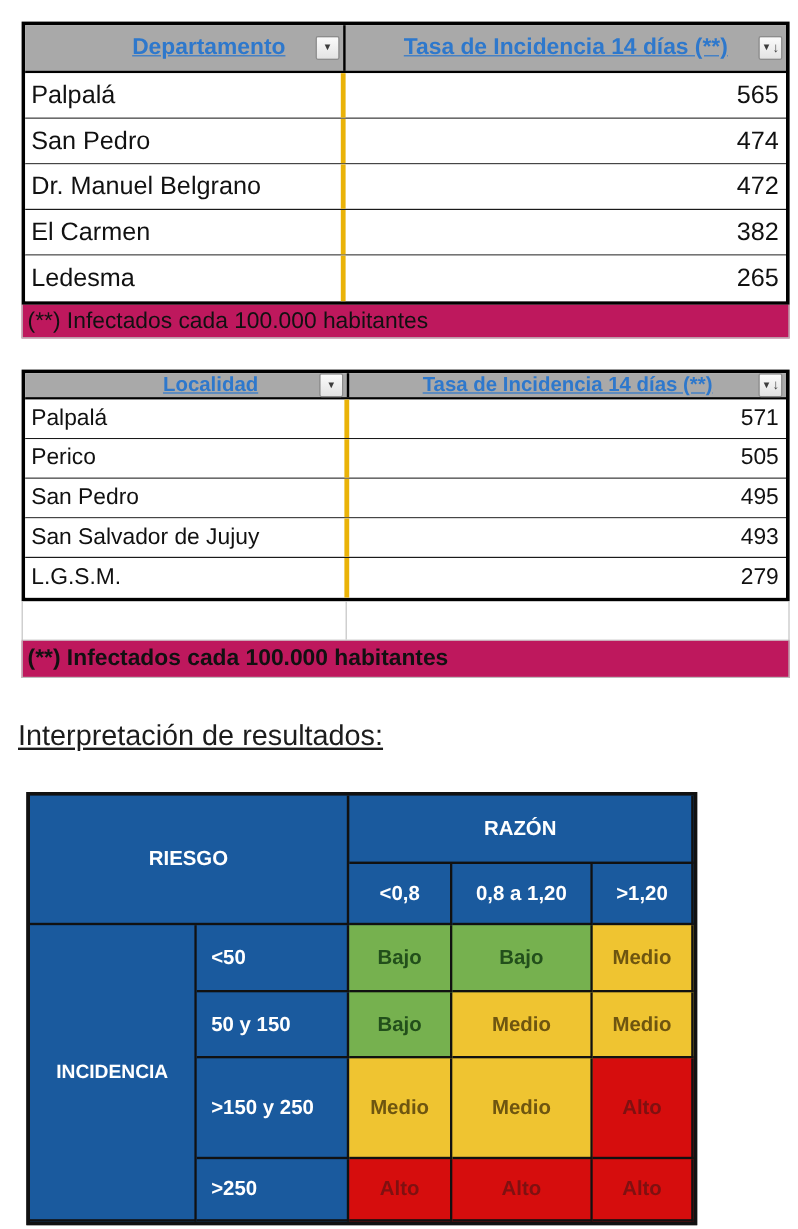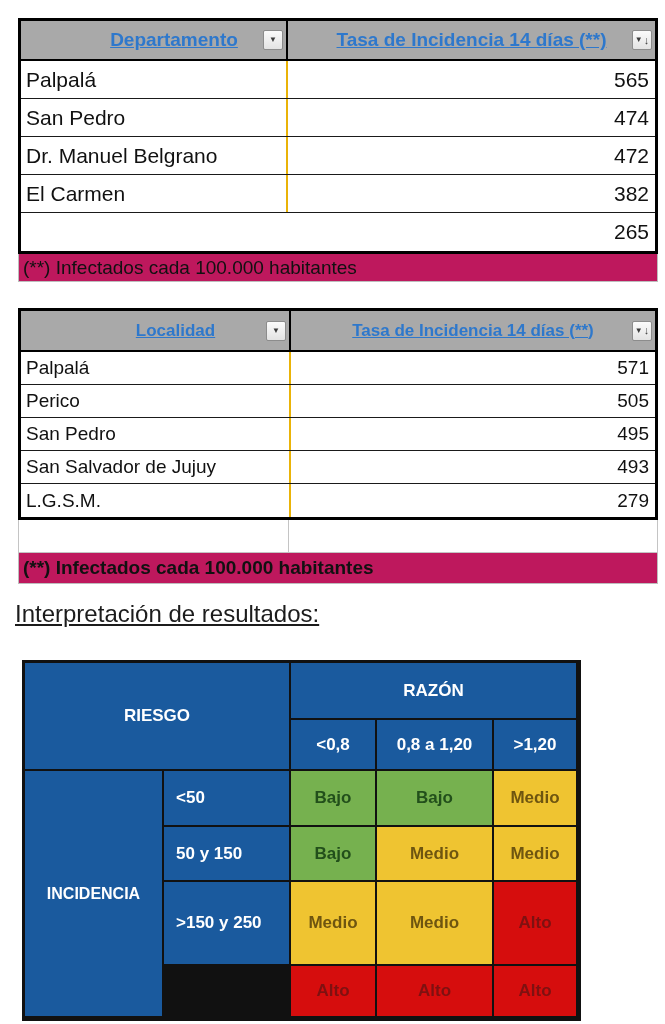--- a/index.html
+++ b/index.html
@@ -15,21 +15,21 @@
   .hlink{color:#2e78cc;text-decoration:underline;font-weight:bold;cursor:pointer;}
   .t1 .hlink{font-size:19px;} .t2 .hlink{font-size:17px;}
   .xl-btn{position:absolute;right:3px;top:50%;transform:translateY(-50%);
           width:20px;height:20px;background:linear-gradient(#fbfbfb,#e3e3e3);
           border:1px solid #8c8c8c;border-radius:2px;display:flex;align-items:center;
           justify-content:center;color:#3d3d3d;cursor:pointer;box-sizing:border-box;}
   .xl-btn .tri{font-size:8px;line-height:1;}
   .xl-btn .arr{font-size:11px;line-height:1;margin-left:1px;font-weight:bold;}
   .xl-row{display:flex;box-sizing:border-box;border-bottom:1px solid #1a1a1a;background:#fff;}
   .xl-row:last-child{border-bottom:none;}
-  .xl-name{box-sizing:border-box;border-right:2px solid #eab308;display:flex;align-items:center;
+  .xl-name{box-sizing:border-box;border-right:4px solid #eab308;display:flex;align-items:center;
            padding-left:5px;overflow:hidden;white-space:nowrap;}
   .xl-val{box-sizing:border-box;display:flex;align-items:center;justify-content:flex-end;
           padding-right:6px;flex:1;}
   .t1 .xl-name,.t1 .xl-val{font-size:21px;}
   .t2 .xl-name,.t2 .xl-val{font-size:19px;}
   .t1 .xl-name{width:267px;} .t2 .xl-name{width:270px;}
   .t1 .xl-row{height:38px;} .t2 .xl-row{height:33px;}
   .xl-empty{display:flex;height:33px;border:1px solid #c4c4c4;border-top:none;box-sizing:border-box;}
   .xl-empty .left{width:270px;border-right:1px solid #c4c4c4;box-sizing:border-box;}
   .xl-footer{display:flex;align-items:center;border:1px solid #bdbdbd;border-top:none;
@@ -87,29 +87,30 @@
       </div>
       <div class="xl-row">
         <div class="xl-name">Dr. Manuel Belgrano</div>
         <div class="xl-val">472</div>
       </div>
       <div class="xl-row">
         <div class="xl-name">El Carmen</div>
         <div class="xl-val">382</div>
       </div>
       <div class="xl-row">
+        <div class="xl-name">Ledesma</div>
         <div class="xl-val">265</div>
       </div>
     </div>
     <div class="xl-footer">(**) Infectados cada 100.000 habitantes</div>
   </div>
 
   <div class="xl-table t2" style="top:308px">
     <div class="xl-box">
-      <div class="xl-header" style="height:41px">
+      <div class="xl-header" style="height:22px">
         <div class="xl-hcell first" style="width:270px">
           <span class="hlink">Localidad</span>
           <span class="xl-btn">
               <span class="tri">▼</span>
             </span>
         </div>
         <div class="xl-hcell" style="flex:1">
           <span class="hlink">Tasa de Incidencia 14 días (**)</span>
           <span class="xl-btn">
               <span class="tri">▼</span>
@@ -164,18 +165,19 @@
     <div class="mcell mblue range" style="grid-column:2;grid-row:4">50 y 150</div>
     <div class="mcell mgreen" style="grid-column:3;grid-row:4">Bajo</div>
     <div class="mcell myellow" style="grid-column:4;grid-row:4">Medio</div>
     <div class="mcell myellow" style="grid-column:5;grid-row:4">Medio</div>
 
     <div class="mcell mblue range" style="grid-column:2;grid-row:5;white-space:pre-line">&gt;150 y 250</div>
     <div class="mcell myellow" style="grid-column:3;grid-row:5">Medio</div>
     <div class="mcell myellow" style="grid-column:4;grid-row:5">Medio</div>
     <div class="mcell mred" style="grid-column:5;grid-row:5">Alto</div>
 
+    <div class="mcell mblue range" style="grid-column:2;grid-row:6">&gt;250</div>
     <div class="mcell mred" style="grid-column:3;grid-row:6">Alto</div>
     <div class="mcell mred" style="grid-column:4;grid-row:6">Alto</div>
     <div class="mcell mred" style="grid-column:5;grid-row:6">Alto</div>
   </div>
 
 </div>
 
 </body></html>

